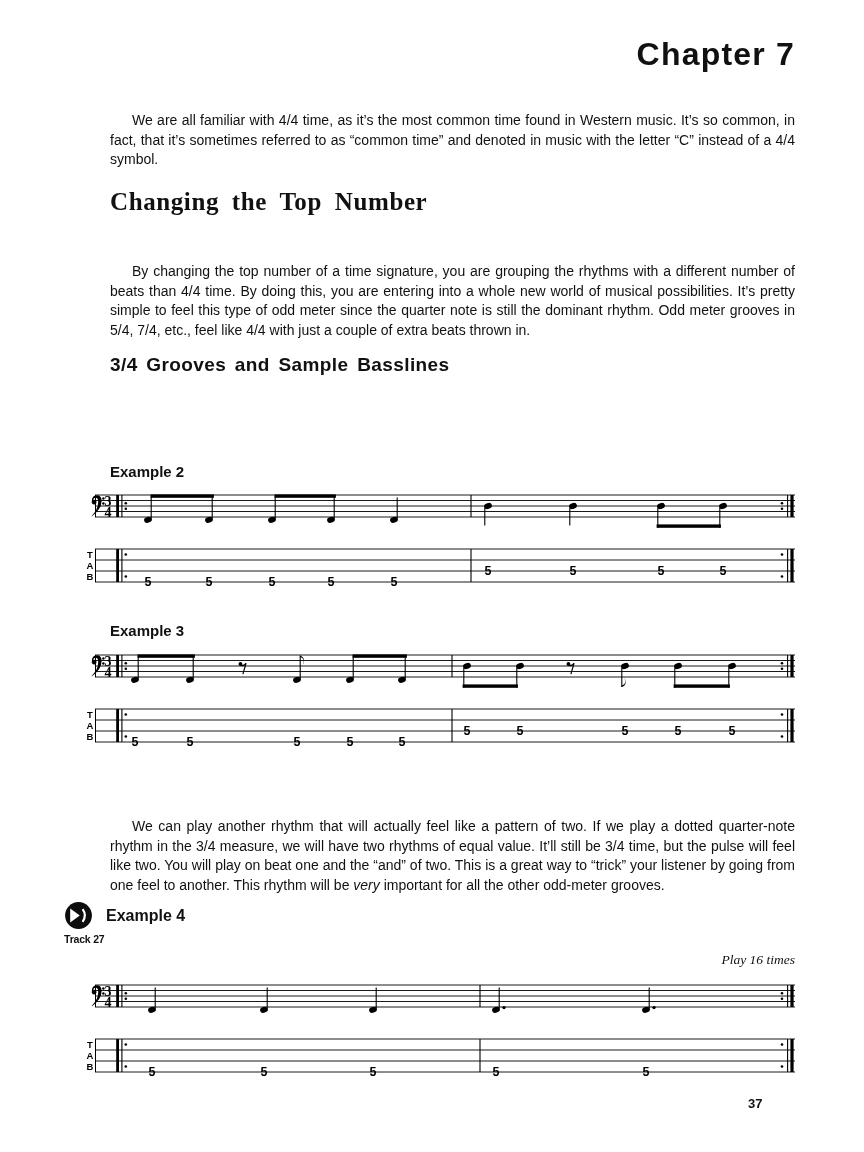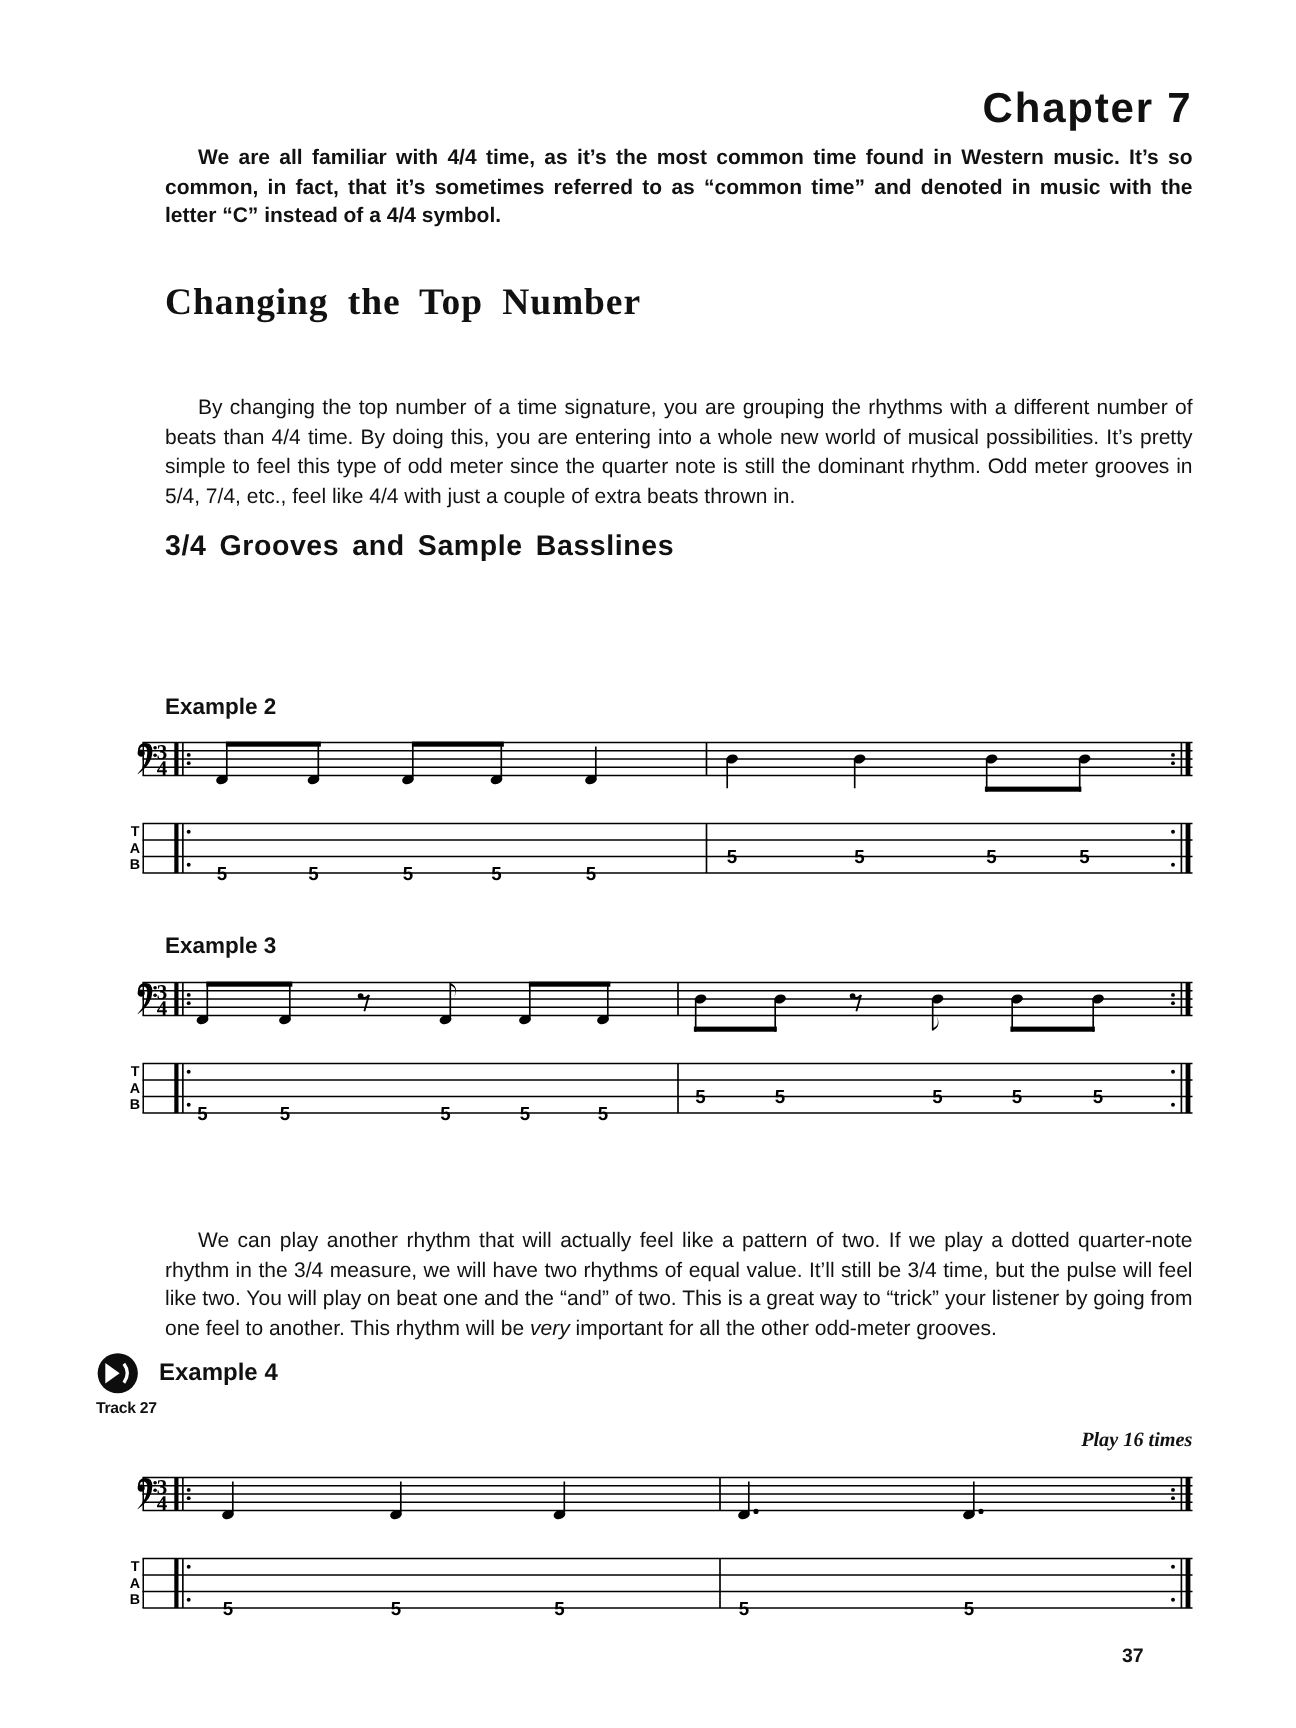--- a/index.html
+++ b/index.html
@@ -1,35 +1,35 @@
 <!DOCTYPE html>
 <html><head>
 <meta charset="utf-8">
 <style>
   html,body{margin:0;padding:0;background:#e8e8e8;}
   .page{position:relative;width:864px;height:1152px;background:#ffffff;margin:0 auto;
         font-family:"Liberation Sans",sans-serif;color:#111;overflow:hidden;}
   .abs{position:absolute;}
-  .chapter{top:56px;right:69px;font-size:28px;font-weight:bold;letter-spacing:1.2px;text-align:right;}
+  .chapter{top:36px;right:69px;font-size:32px;font-weight:bold;letter-spacing:1.2px;text-align:right;}
   .bodytext{left:110px;width:685px;font-size:14px;line-height:19.6px;text-align:justify;
             text-indent:22px;}
-  .p-intro{top:81px;font-weight:bold;}
+  .p-intro{top:97px;}
   .h-section{left:110px;top:188px;font-size:25px;font-weight:bold;letter-spacing:.6px;word-spacing:6px;font-family:Liberation Serif, serif;}
   .p-section{top:238px;margin-top:24px;}
   .h-subsection{left:110px;top:354px;font-size:19px;font-weight:bold;letter-spacing:.4px;word-spacing:3px;}
   .p-subsection{top:398px;}
   .ex-label{left:110px;font-size:15px;font-weight:bold;}
   .ex2-label{top:463px;} .ex3-label{top:622px;}
   .ex2-svg{left:78px;top:483px;} .ex3-svg{left:78px;top:643px;} .ex4-svg{left:78px;top:973px;}
   .p-closing{top:803px;}
   .ex4-head{left:64px;top:901px;display:flex;align-items:center;gap:13px;justify-content:space-between;}
   .ex4-head .lbl{font-size:16px;font-weight:bold;}
   .track{left:64px;top:933px;font-size:10.5px;font-weight:600;letter-spacing:-.2px;text-align:right;}
   .play{top:952px;right:69px;font-family:"Liberation Serif",serif;font-style:italic;
-        font-weight:bold;font-size:13.5px;text-align:center;}
+        font-weight:normal;font-size:13.5px;text-align:center;}
   .pagenum{left:748px;top:1096px;font-size:13px;font-weight:bold;}
   svg.music{display:block;}
   em{font-style:italic;}
 </style>
 </head>
 <body>
 
 <div class="page">
 
   <div class="abs chapter">Chapter 7</div>

